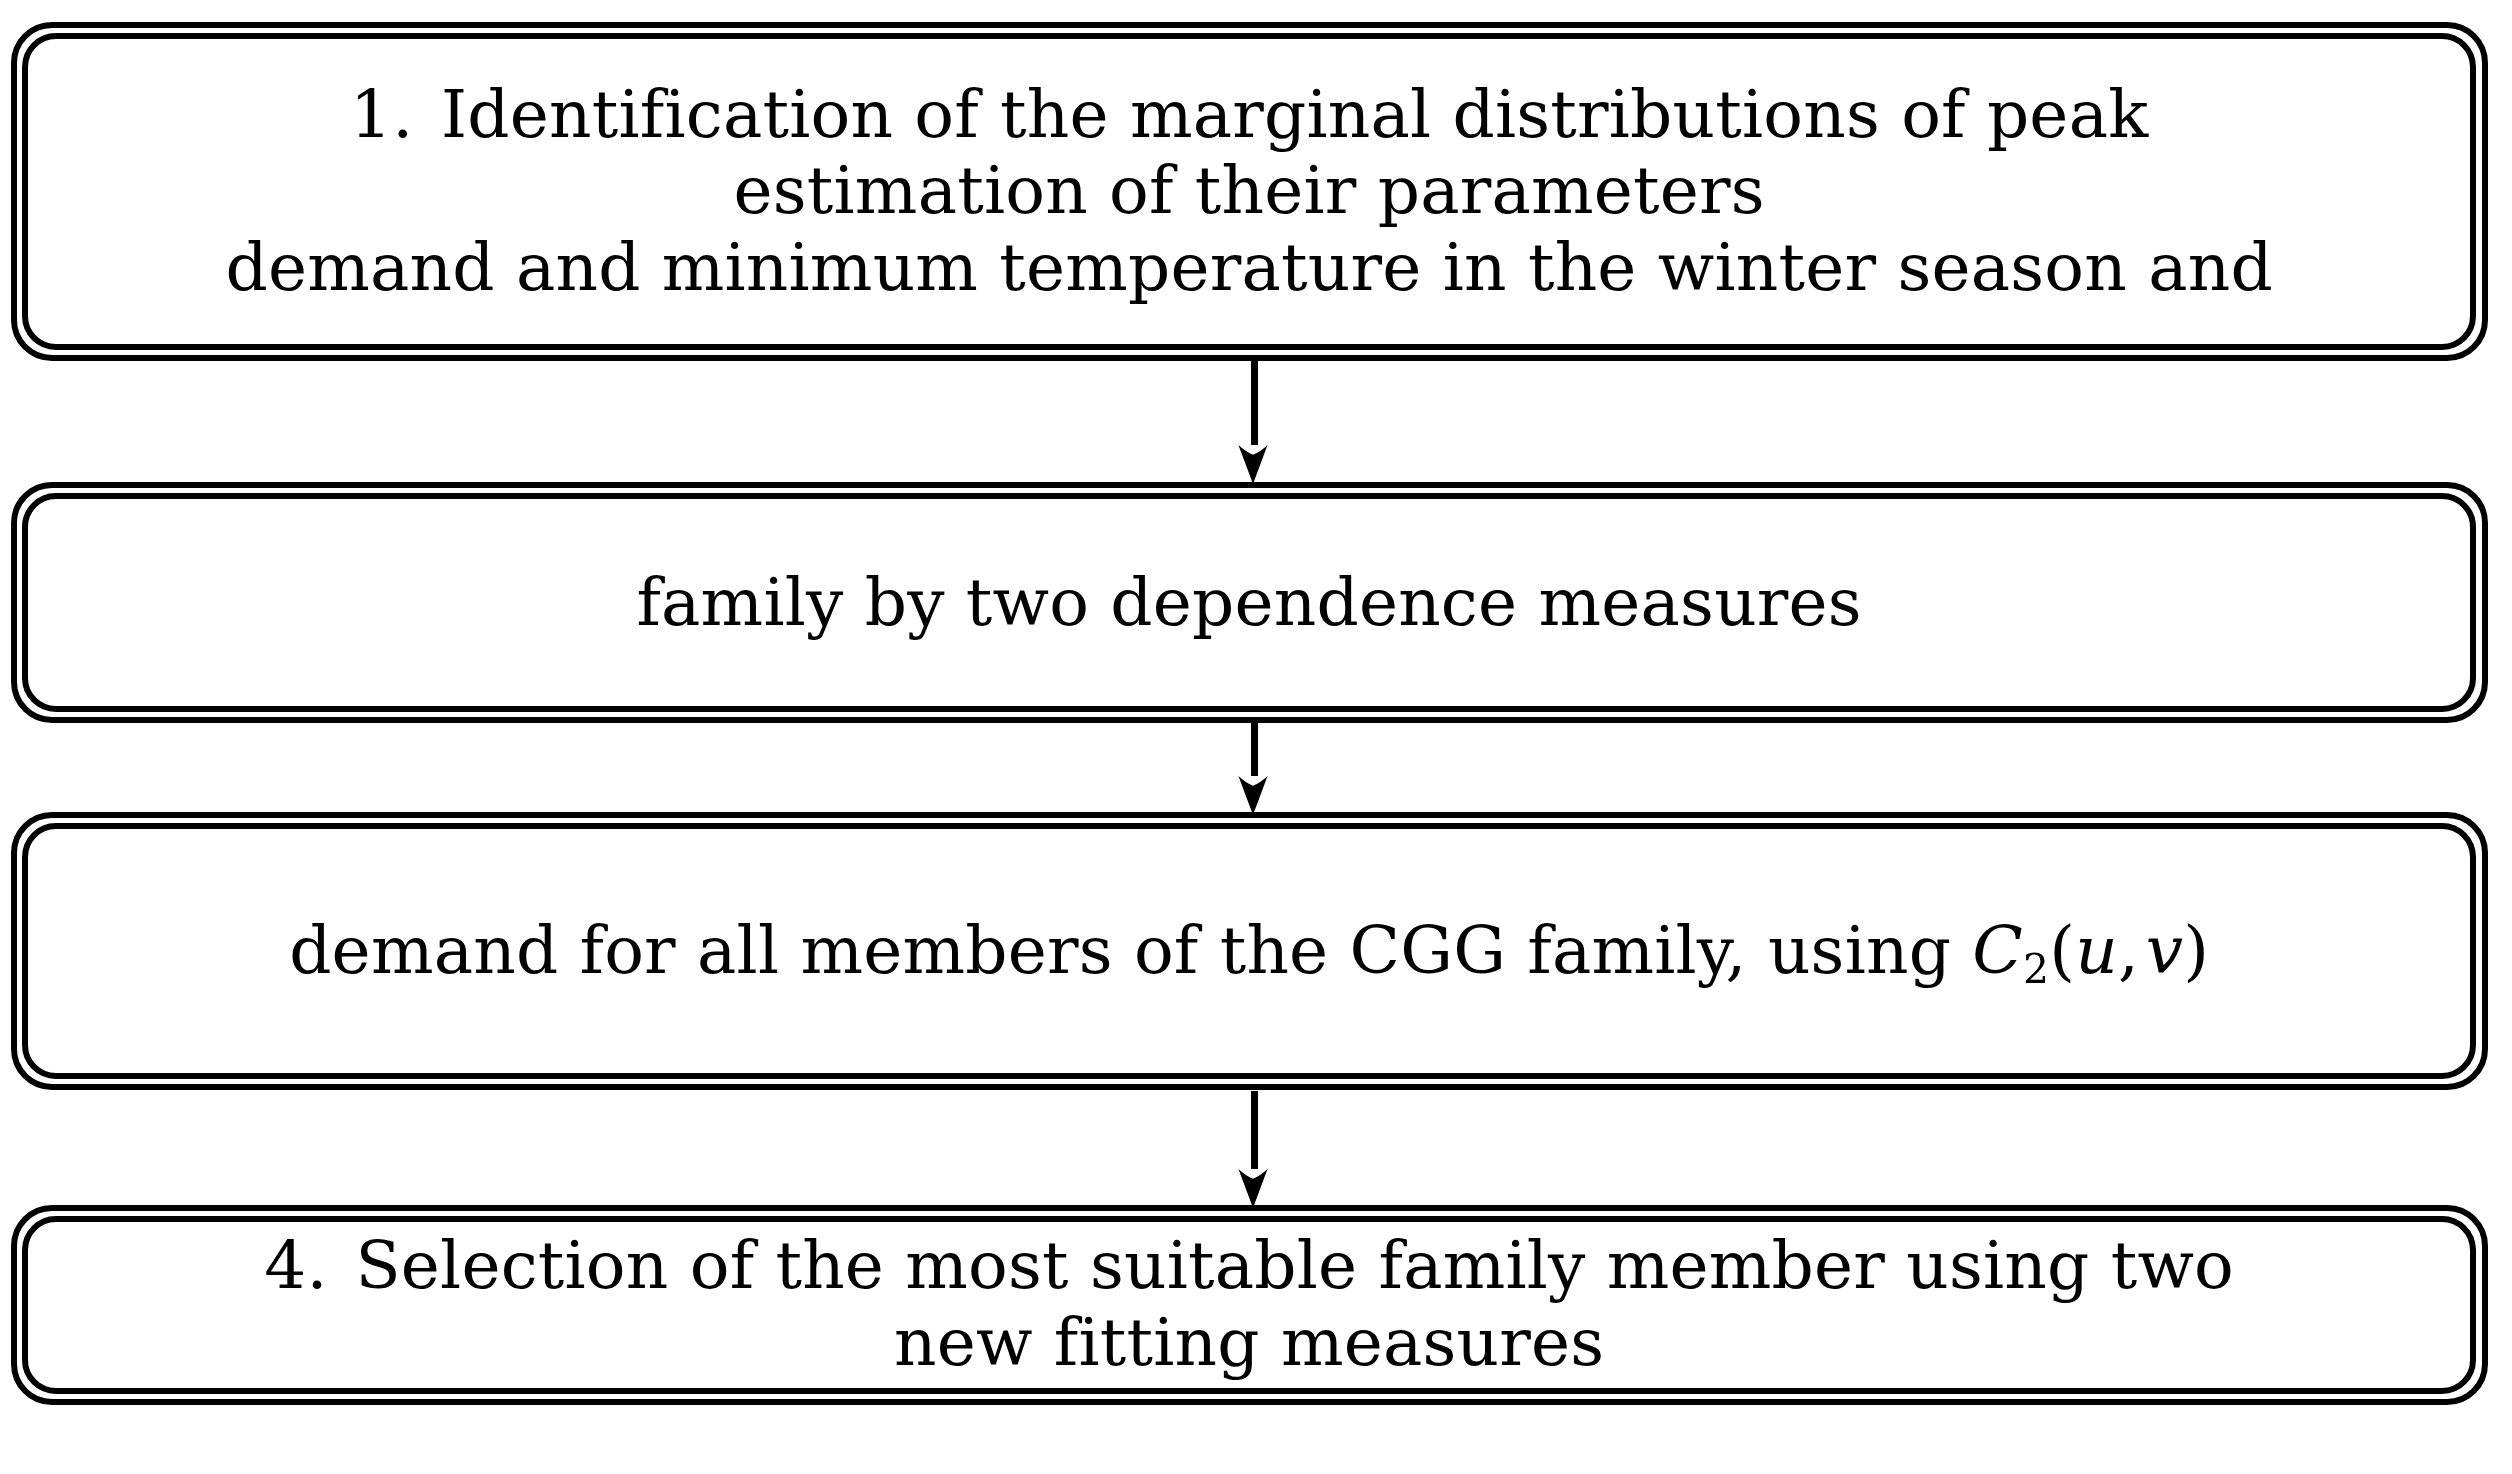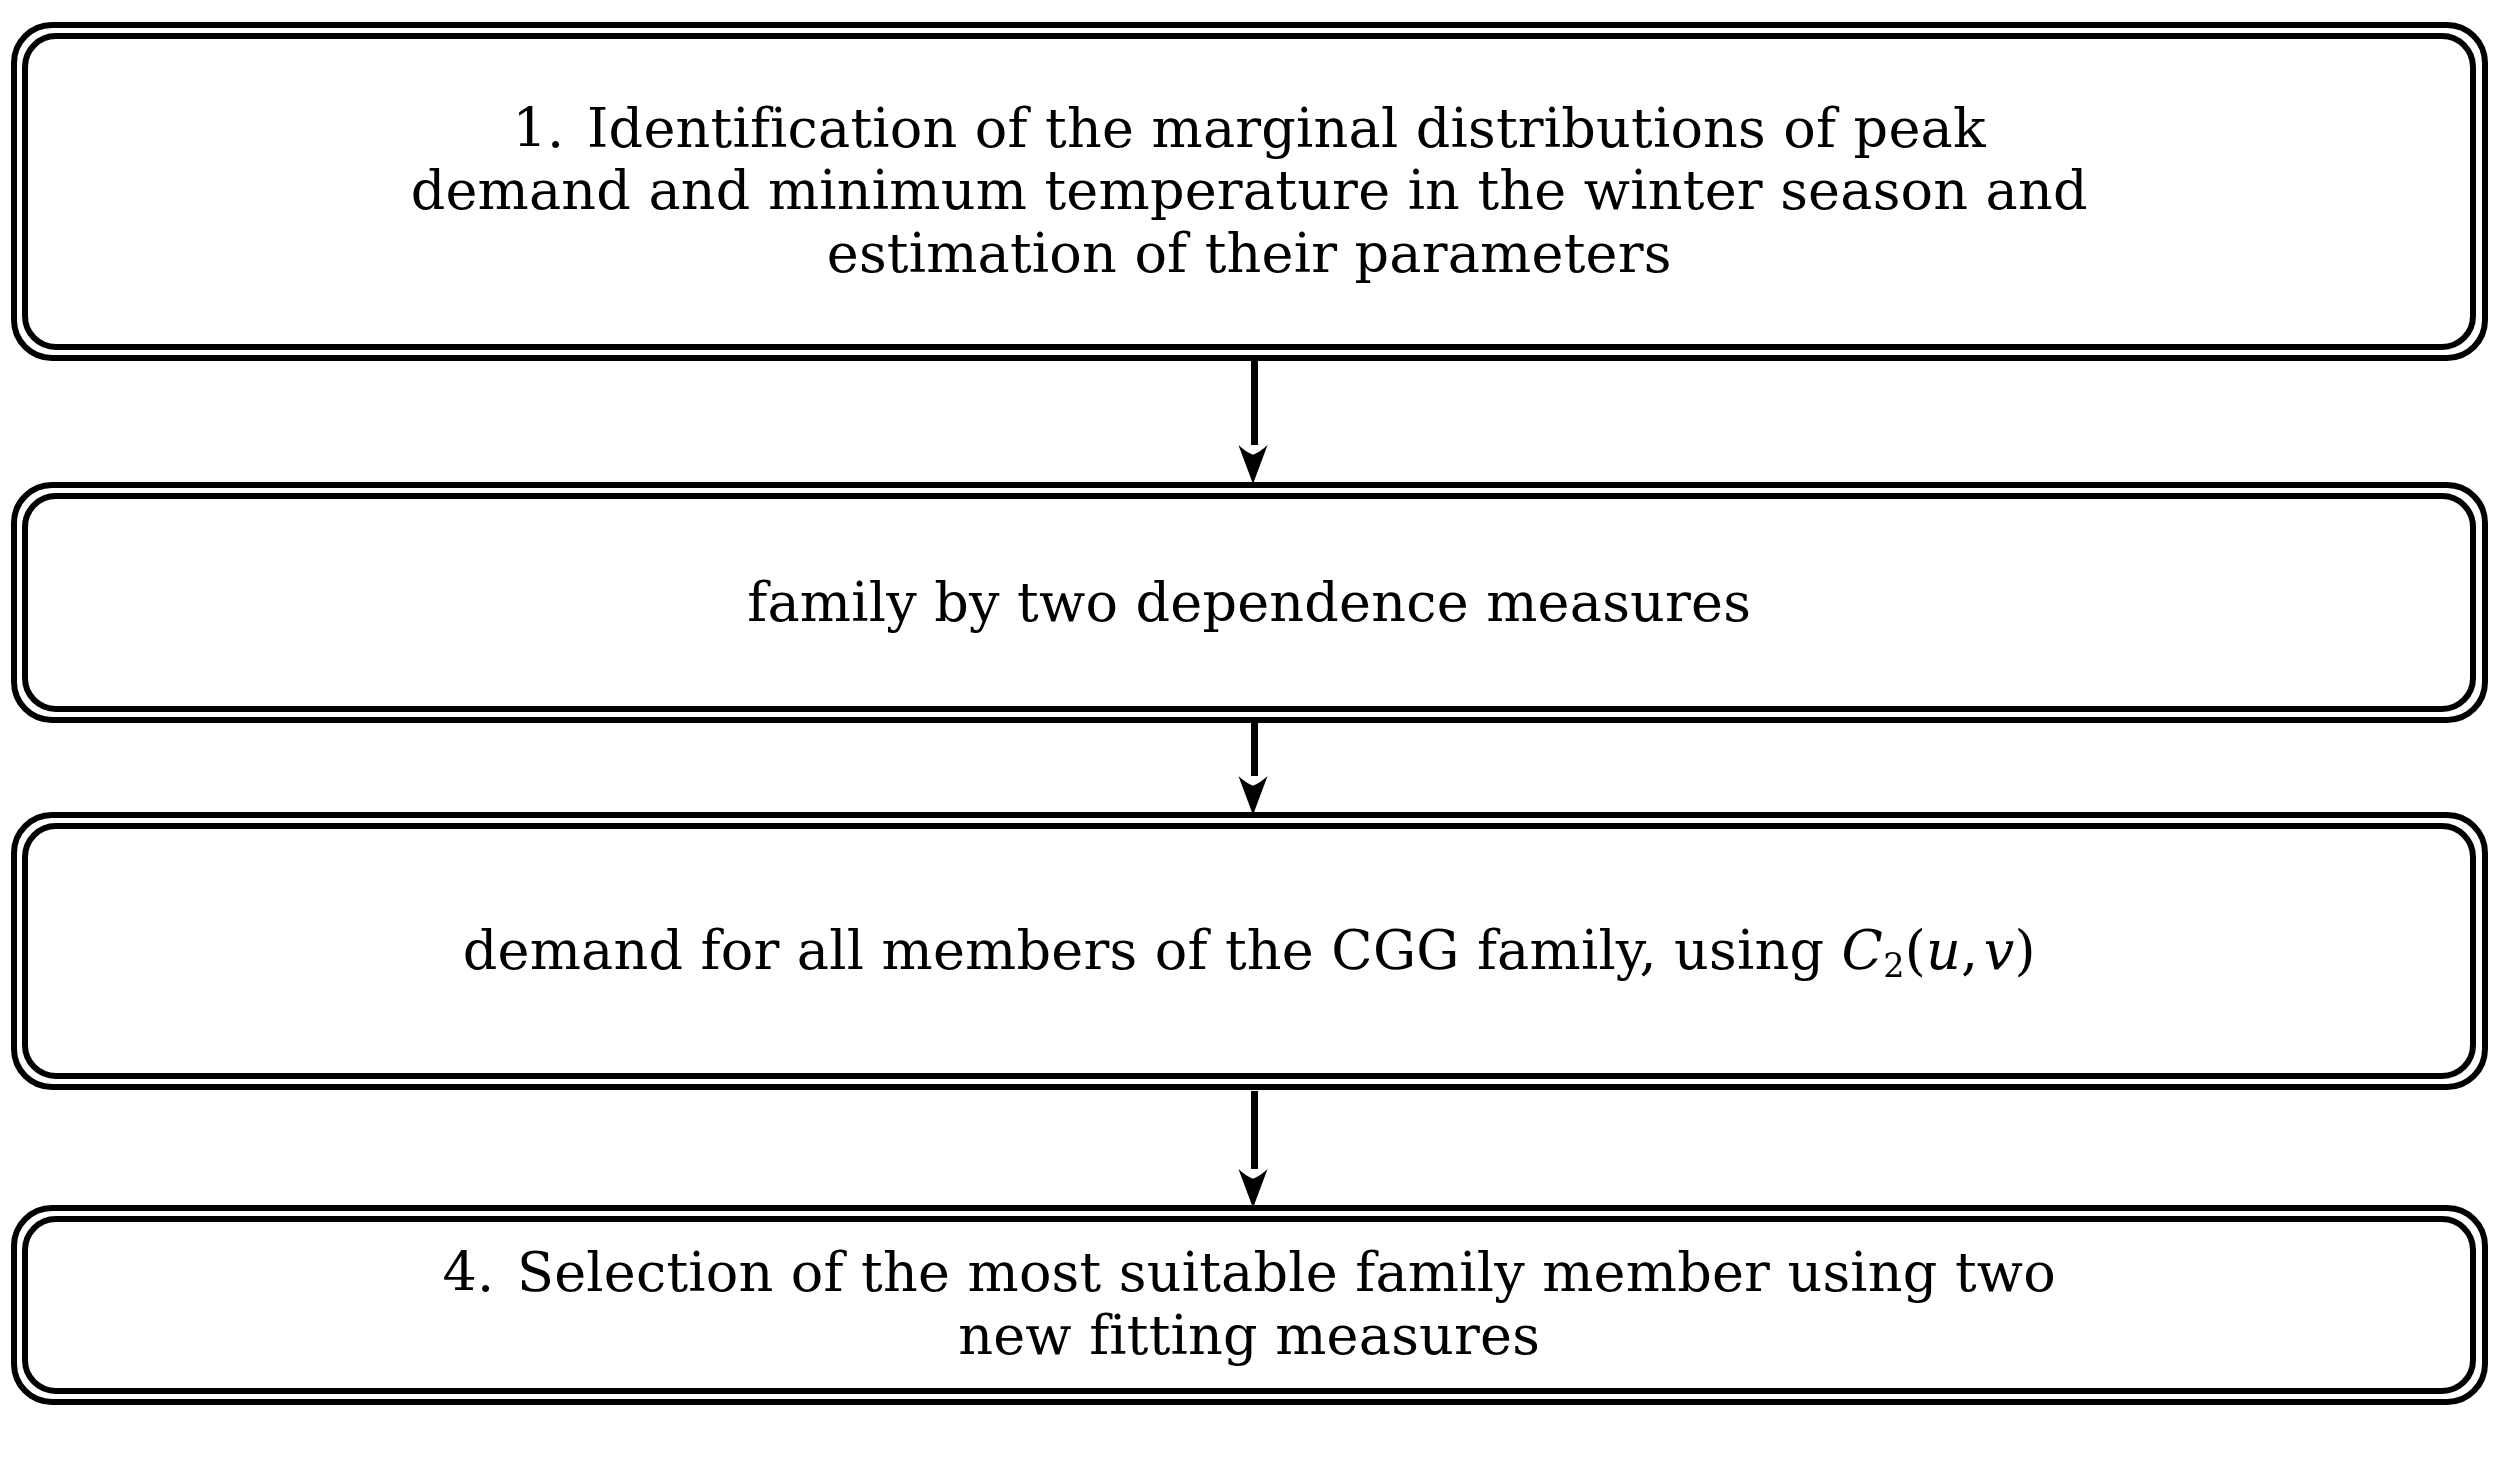--- a/index.html
+++ b/index.html
@@ -38,21 +38,21 @@
     border-radius: 34px;
     box-sizing: border-box;
     background: #ffffff;
     pointer-events: none;
   }
   .step-text {
     position: relative;
     z-index: 2;
     text-align: center;
     color: #000000;
-    font-size: 54px;
+    font-size: 66px;
     line-height: 1.16;
     letter-spacing: 0.2px;
     padding: 0 41px;
     box-sizing: border-box;
     width: 100%;
   }
   .step-text .ln { display: block; white-space: nowrap; }
 
   
   .numsp { display: inline-block; width: 0.42em; }
@@ -113,22 +113,22 @@
 </head>
 <body>
 
 <div id="canvas">
 
   <div class="step-box" id="box1">
     <div class="step-box-inner"></div>
     <div class="vcenter">
       <div class="step-text">
         <span class="ln"><span>1.</span><span class="numsp"></span><span>Identification of the marginal distributions of peak</span></span>
+        <span class="ln">estimation of their parameters</span>
         <span class="ln">demand and minimum temperature in the winter season and</span>
-        <span class="ln">estimation of their parameters</span>
       </div>
     </div>
   </div>
 
   <div class="connector" id="arrow1">
     <div class="shaft" style="height:84px;"></div>
     <div class="head" style="top:77px;">
       <svg width="30" height="46" viewBox="0 0 34 52" aria-hidden="true">
         <path d="M17 52 L0.5 8 Q9 16 17 19 Q25 16 33.5 8 Z" fill="#000000"></path>
       </svg>

